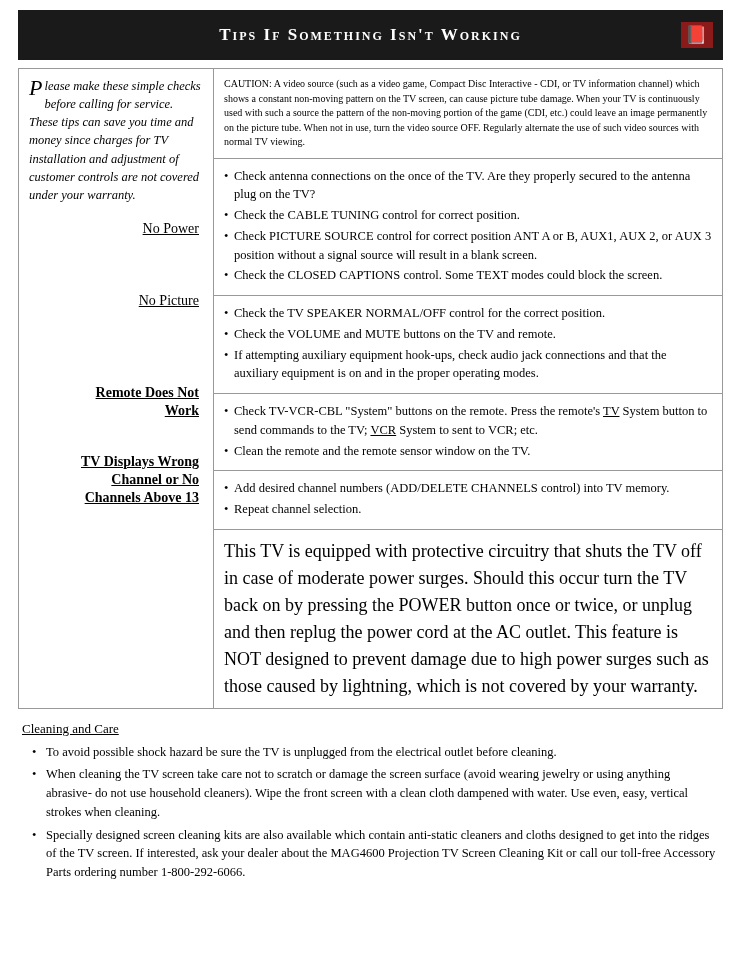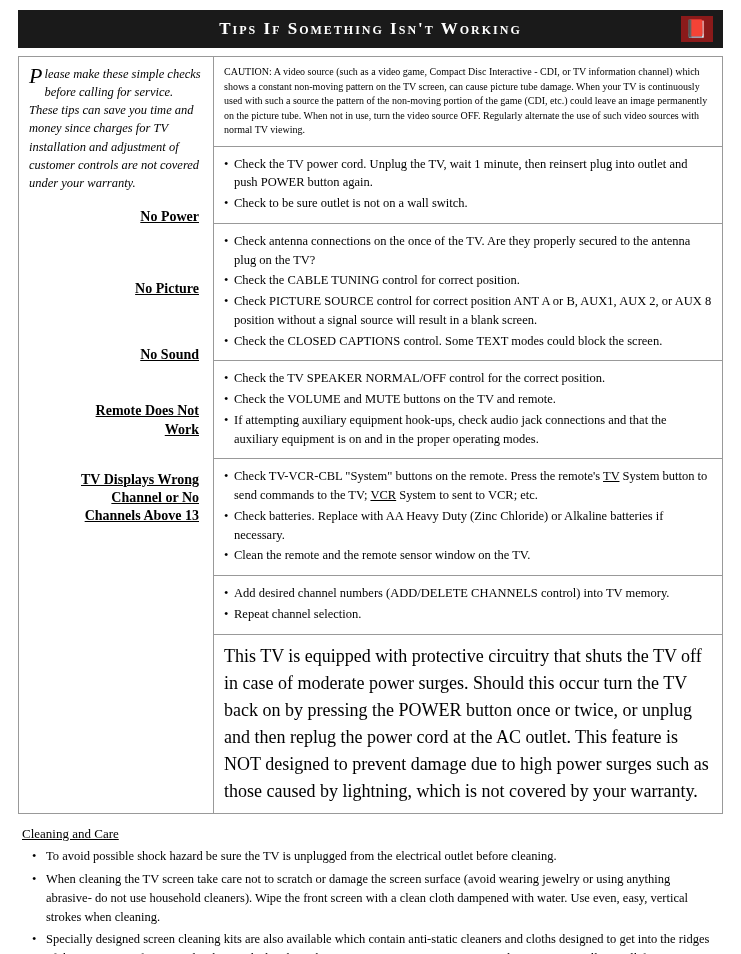--- a/index.html
+++ b/index.html
@@ -14,21 +14,21 @@
       min-height: 954px;
       background: #fff;
       padding: 10px 18px 18px 18px;
     }
 
     
     .header {
       background: #1a1a1a;
       color: #fff;
       text-align: center;
-      padding: 6px 10px;
+      padding: 12px 10px;
       font-size: 17px;
       font-weight: bold;
       letter-spacing: 1px;
       font-variant: small-caps;
       display: flex;
       align-items: center;
       justify-content: flex-start;
       margin-bottom: 8px;
     }
     .header-title {
@@ -77,21 +77,21 @@
       font-size: 22px;
       font-style: italic;
       line-height: 1;
       margin-right: 2px;
       font-weight: normal;
     }
     .sidebar-section-label {
       font-style: normal;
       font-size: 14px;
       text-decoration: underline;
-      font-weight: bold;
+      font-weight: normal;
       line-height: 1.3;
     }
     .sidebar-section-label.bold {
       font-weight: bold;
     }
 
     
     .content-area {
       flex: 1;
       display: flex;
@@ -182,74 +182,62 @@
         <span class="drop-cap">P</span><span>lease make these simple checks before calling for service. These tips can save you time and money since charges for TV installation and adjustment of customer controls are not covered under your warranty.</span>
       </div>
       <div class="sidebar-entry">
         <span class="sidebar-section-label">No Power</span>
       </div>
       <div style="height: 42px;"></div>
       <div class="sidebar-entry">
         <span class="sidebar-section-label">No Picture</span>
       </div>
       <div style="height: 36px;"></div>
-      <div class="sidebar-entry">
-        <span class="sidebar-section-label">No Sound</span>
-      </div>
       <div style="height: 26px;"></div>
       <div class="sidebar-entry">
         <span class="sidebar-section-label"><strong>Remote Does Not<br>Work</strong></span>
       </div>
       <div style="height: 20px;"></div>
       <div class="sidebar-entry">
         <span class="sidebar-section-label bold"><strong>TV Displays Wrong<br>Channel or No<br>Channels Above 13</strong></span>
       </div>
     </div>
 
     <div class="content-area">
 
       <div class="caution-box">
         <span>CAUTION: A video source (such as a video game, Compact Disc Interactive - CDI, or TV information channel) which shows a constant non-moving pattern on the TV screen, can cause picture tube damage. When your TV is continuously used with such a source the pattern of the non-moving portion of the game (CDI, etc.) could leave an image permanently on the picture tube. When not in use, turn the video source OFF. Regularly alternate the use of such video sources with normal TV viewing.</span>
       </div>
 
-      <div class="section-row">
-        <div class="section-content">
-          <ul>
-            <li>Check the TV power cord. Unplug the TV, wait 1 minute, then reinsert plug into outlet and push POWER button again.</li>
-            <li>Check to be sure outlet is not on a wall switch.</li>
-          </ul>
-        </div>
-      </div>
 
       <div class="section-row">
         <div class="section-content">
           <ul>
             <li>Check antenna connections on the once of the TV. Are they properly secured to the antenna plug on the TV?</li>
             <li>Check the CABLE TUNING control for correct position.</li>
-            <li>Check PICTURE SOURCE control for correct position ANT A or B, AUX1, AUX 2, or AUX 8 position without a signal source will result in a blank screen.</li>
+            <li>Check PICTURE SOURCE control for correct position ANT A or B, AUX1, AUX 2, or AUX 3 position without a signal source will result in a blank screen.</li>
             <li>Check the CLOSED CAPTIONS control. Some TEXT modes could block the screen.</li>
           </ul>
         </div>
       </div>
 
       <div class="section-row">
         <div class="section-content">
           <ul>
             <li>Check the TV SPEAKER NORMAL/OFF control for the correct position.</li>
             <li>Check the VOLUME and MUTE buttons on the TV and remote.</li>
             <li>If attempting auxiliary equipment hook-ups, check audio jack connections and that the auxiliary equipment is on and in the proper operating modes.</li>
           </ul>
         </div>
       </div>
 
       <div class="section-row">
         <div class="section-content">
           <ul>
             <li>Check TV-VCR-CBL "System" buttons on the remote. Press the remote's <u>TV</u> System button to send commands to the TV; <u>VCR</u> System to sent to VCR; etc.</li>
-            <li>Check batteries. Replace with AA Heavy Duty (Zinc Chloride) or Alkaline batteries if necessary.</li>
             <li>Clean the remote and the remote sensor window on the TV.</li>
           </ul>
         </div>
       </div>
 
       <div class="section-row">
         <div class="section-content">
           <ul>
             <li>Add desired channel numbers (ADD/DELETE CHANNELS control) into TV memory.</li>
             <li>Repeat channel selection.</li>

